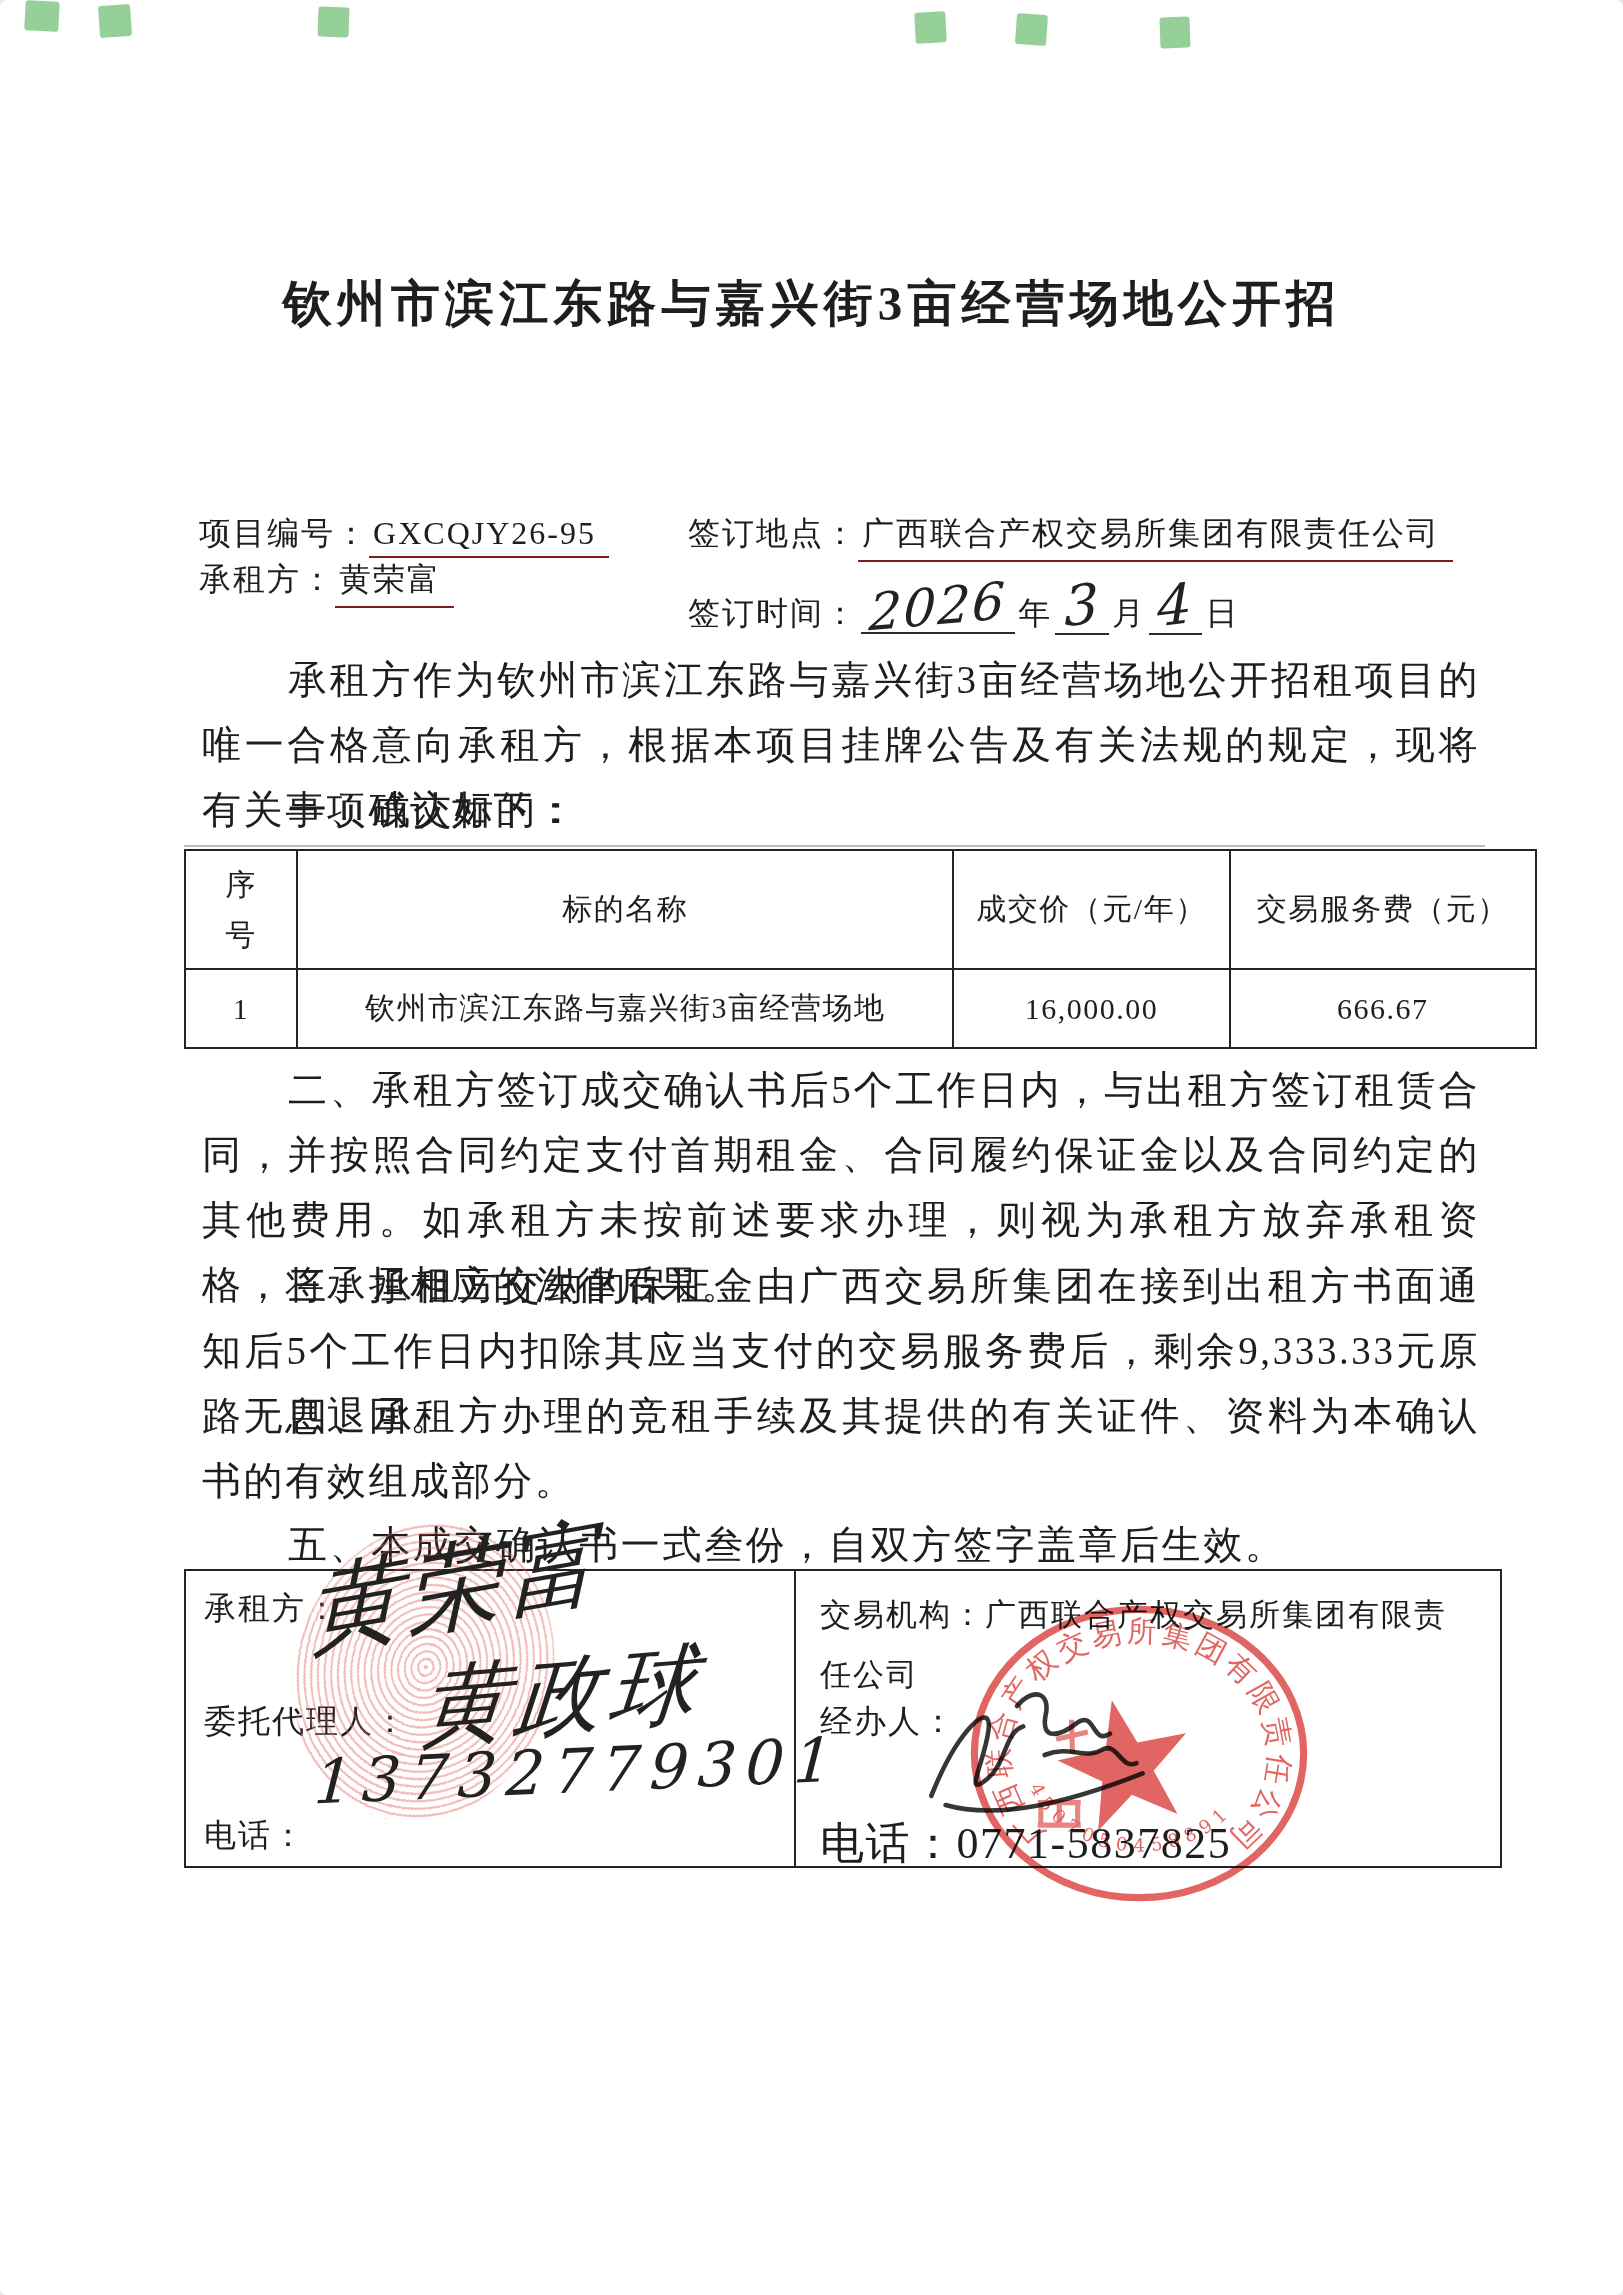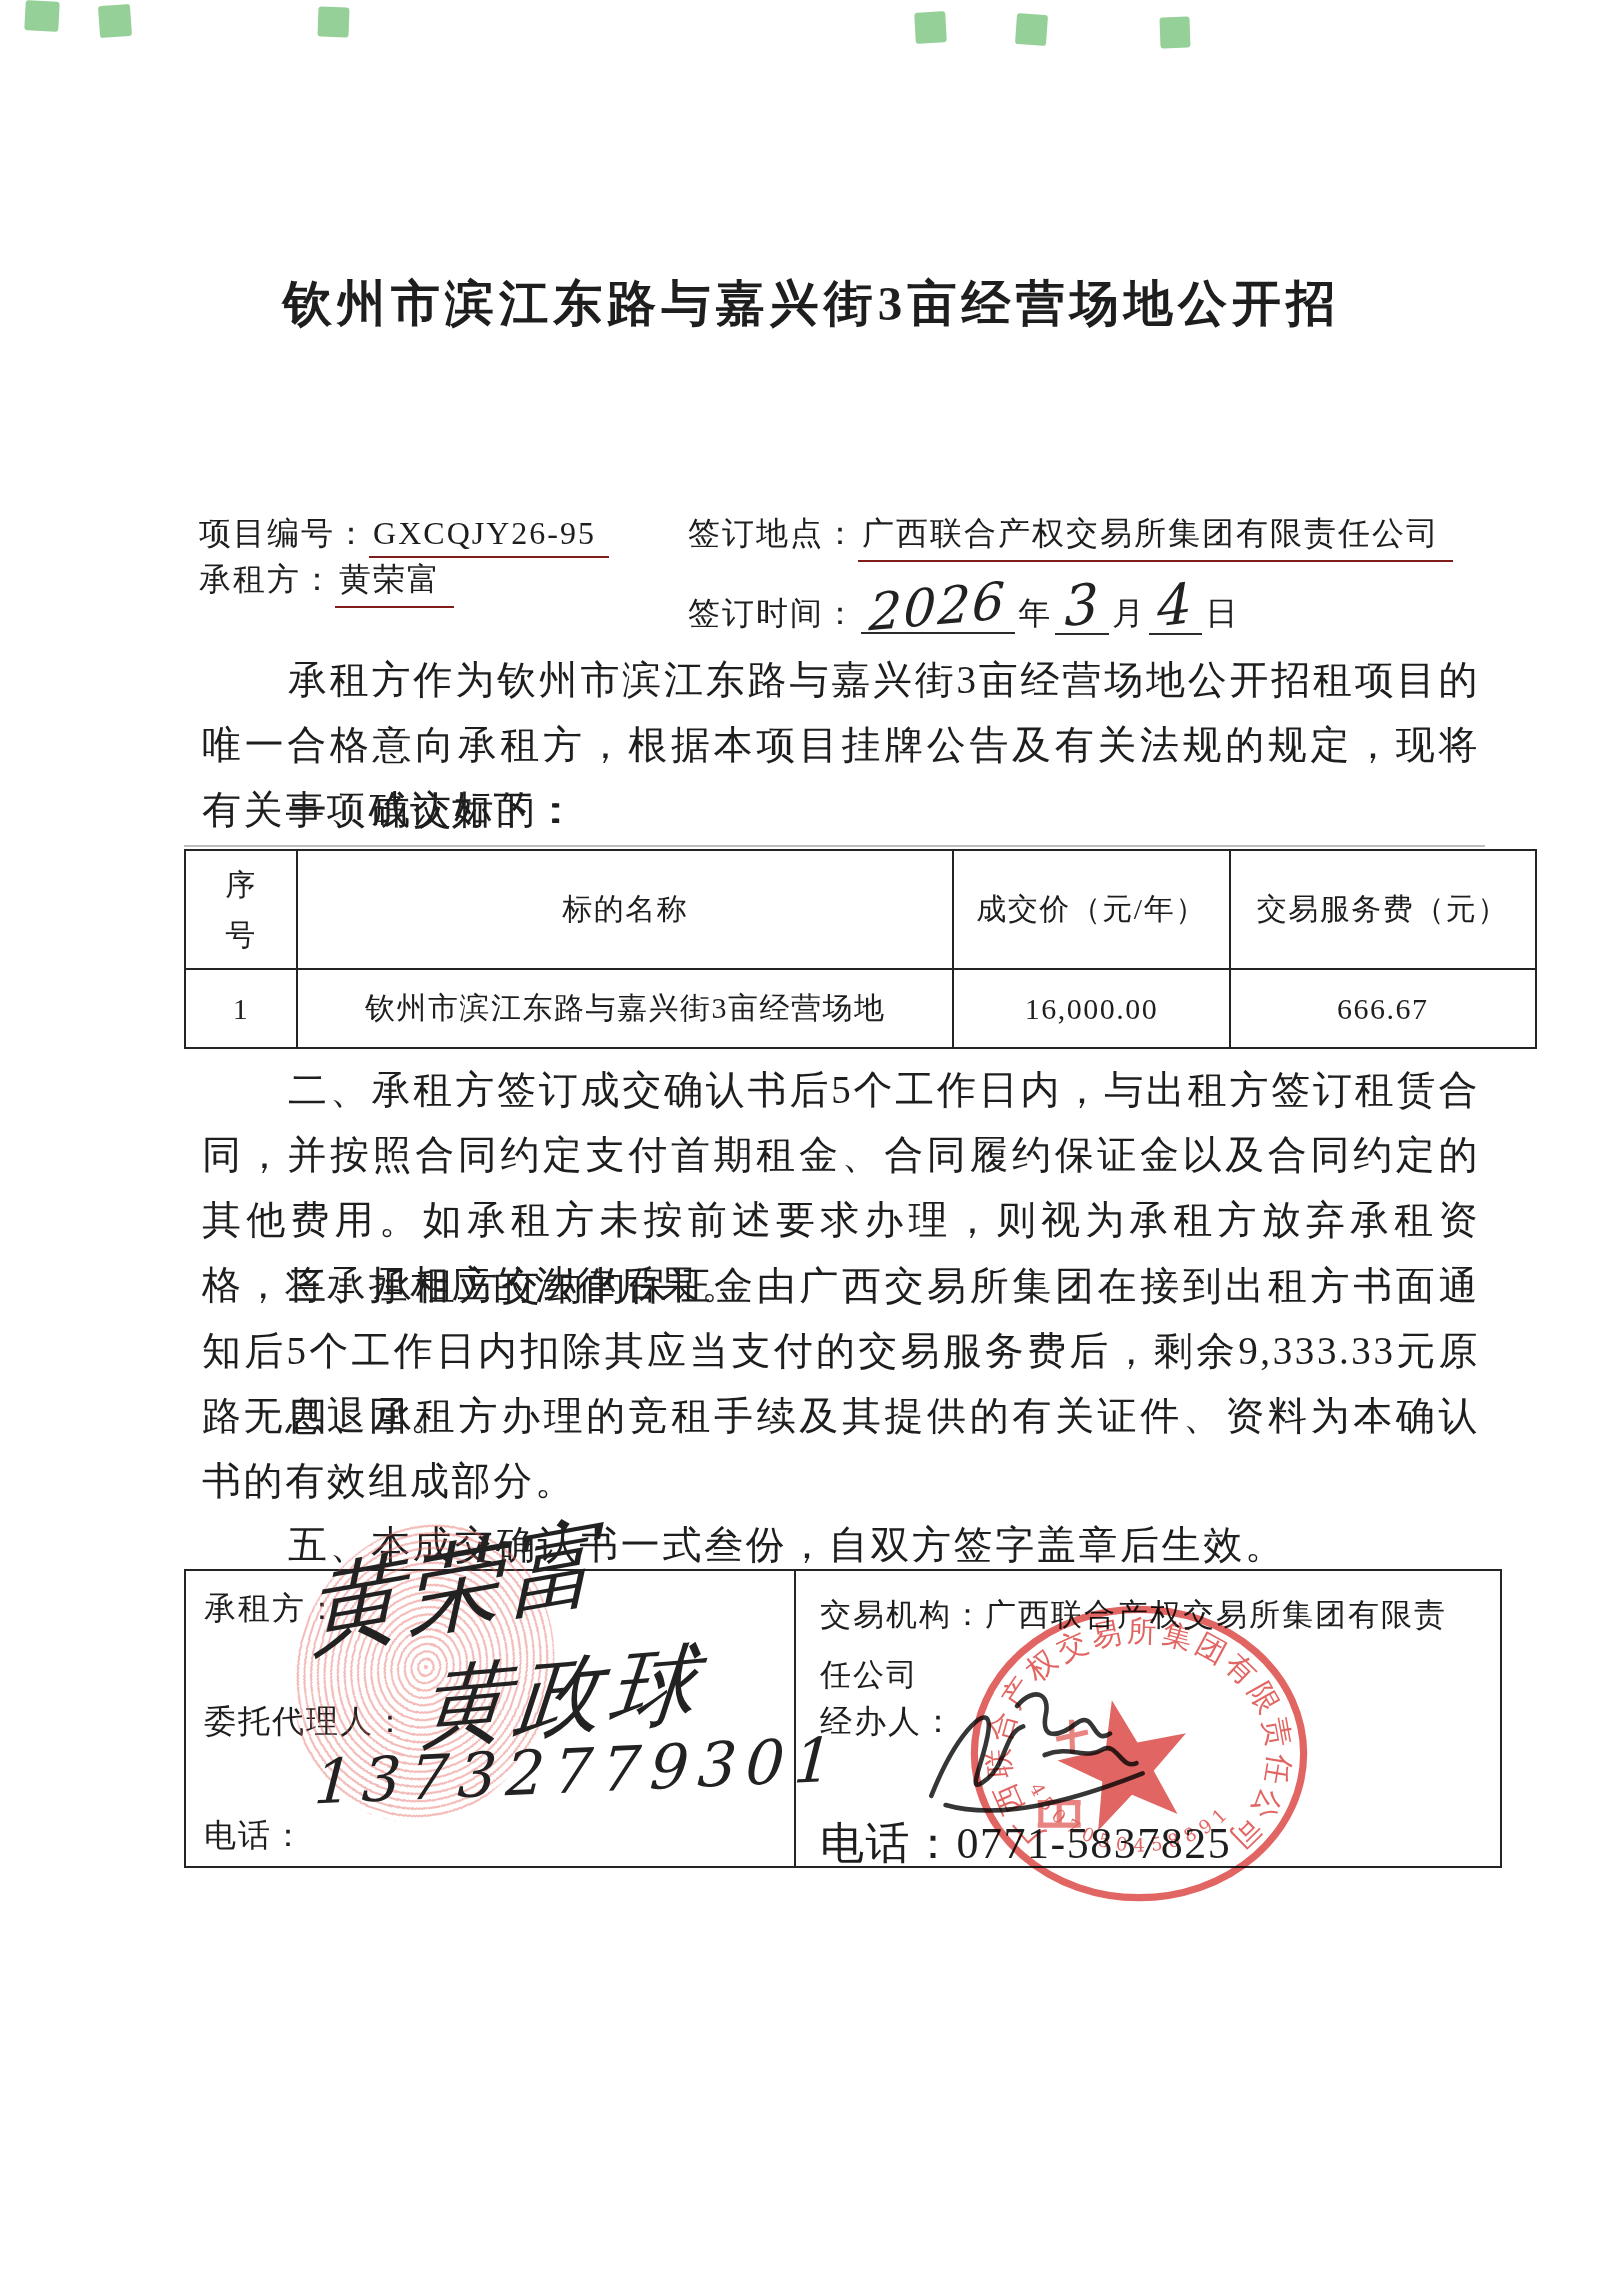--- a/index.html
+++ b/index.html
@@ -1,18 +1,18 @@
 <!DOCTYPE html>
 <html style="font-size:8.2px"><head>
 <meta charset="utf-8">
 <style>
   html,body{margin:0;padding:0;background:#e8e8e8;}
   .page{
     position:relative;width:1623px;height:2295px;margin:0 auto;background:#ffffff;
-    font-family:"Liberation Serif","DejaVu Serif",serif;color:#1e1e1e;overflow:hidden;
+    font-family:"Liberation Serif","DejaVu Serif",serif;color:#1e1e1e;overflow:hidden;border-radius:7px;
   }
   
   .green-mark{position:absolute;border-radius:3.1px;background:#7cc47f;opacity:.8;}
 
   
   .doc-title{position:absolute;top:265px;left:0;width:100%;text-align:center;
     font-size:49px;line-height:77px;font-weight:bold;letter-spacing:5.1px;}
 
   
   .info-row{position:absolute;height:51px;font-size:32px;letter-spacing:2px;white-space:nowrap;}

